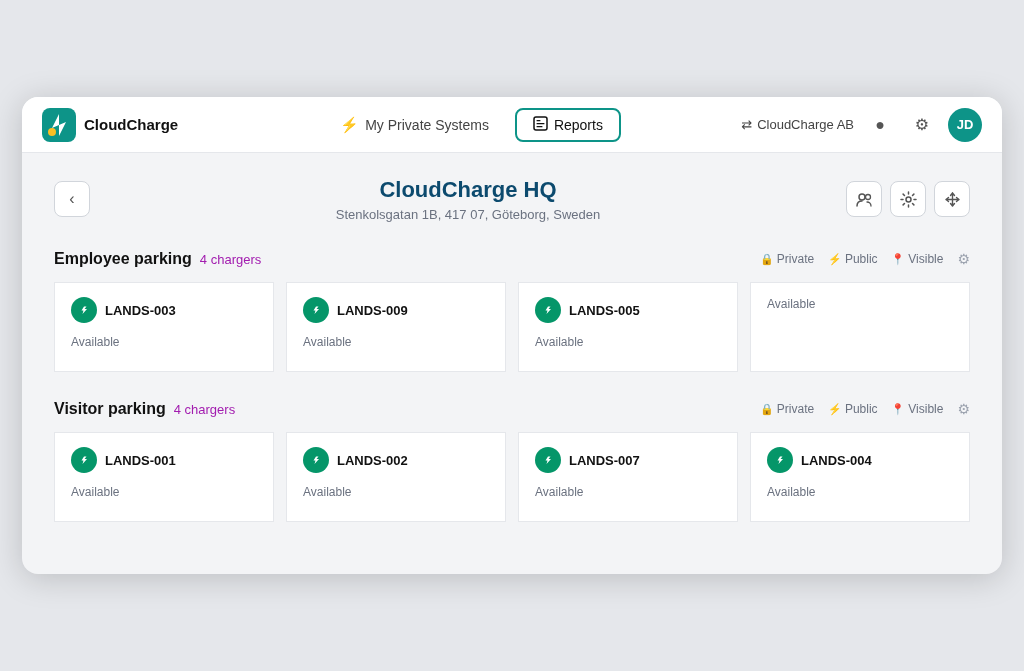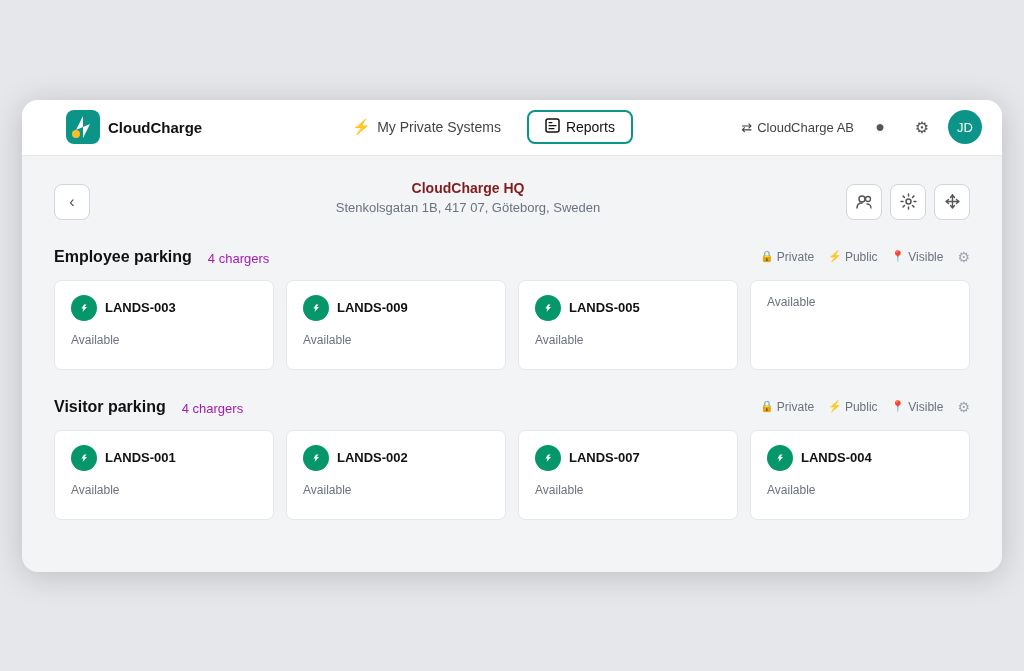--- a/index.html
+++ b/index.html
@@ -27,21 +27,20 @@
       padding: 0 20px;
       height: 56px;
       gap: 0;
     }
     .logo-area {
       display: flex;
       align-items: center;
       gap: 8px;
       flex: 0 0 auto;
       margin-right: 24px;
-      margin-left: 24px;
     }
     .logo-icon {
       width: 34px;
       height: 34px;
     }
     .logo-text {
       font-weight: 700;
       font-size: 15px;
       color: #111;
     }
@@ -99,21 +98,21 @@
       color: #555;
       font-size: 16px;
     }
     .avatar {
       width: 34px;
       height: 34px;
       border-radius: 50%;
       background: #0d9488;
       color: #fff;
       font-size: 13px;
-      font-weight: 400;
+      font-weight: 700;
       display: flex;
       align-items: center;
       justify-content: center;
       cursor: pointer;
     }
     
     .main {
       padding: 24px 32px;
     }
     
@@ -135,23 +134,23 @@
       font-size: 16px;
       color: #555;
       flex-shrink: 0;
       margin-top: 4px;
     }
     .location-info {
       flex: 1;
       text-align: center;
     }
     .location-name {
-      font-size: 14px;
+      font-size: 22px;
       font-weight: 700;
-      color: #7f1d1d;
+      color: #0c4a6e;
       margin-bottom: 4px;
     }
     .location-address {
       font-size: 13px;
       color: #6b7280;
     }
     .location-actions {
       display: flex;
       gap: 8px;
       flex-shrink: 0;
@@ -175,22 +174,22 @@
       margin-bottom: 28px;
     }
     .section-header {
       display: flex;
       align-items: center;
       justify-content: space-between;
       margin-bottom: 14px;
     }
     .section-title-area {
       display: flex;
-      align-items: flex-end;
-      gap: 16px;
+      align-items: center;
+      gap: 8px;
     }
     .section-title {
       font-size: 16px;
       font-weight: 700;
       color: #111;
     }
     .charger-count {
       font-size: 13px;
       color: #a21caf;
       font-weight: 400;
@@ -207,21 +206,21 @@
       align-items: center;
       gap: 3px;
     }
     .charger-grid {
       display: grid;
       grid-template-columns: repeat(4, 1fr);
       gap: 12px;
     }
     .charger-card {
       background: #fff;
-      border-radius: 7px;
+      border-radius: 0;
       border: 1px solid #e5e7eb;
       padding: 14px 16px;
       min-height: 90px;
       display: flex;
       flex-direction: column;
       gap: 12px;
       cursor: pointer;
     }
     .charger-card-top {
       display: flex;

